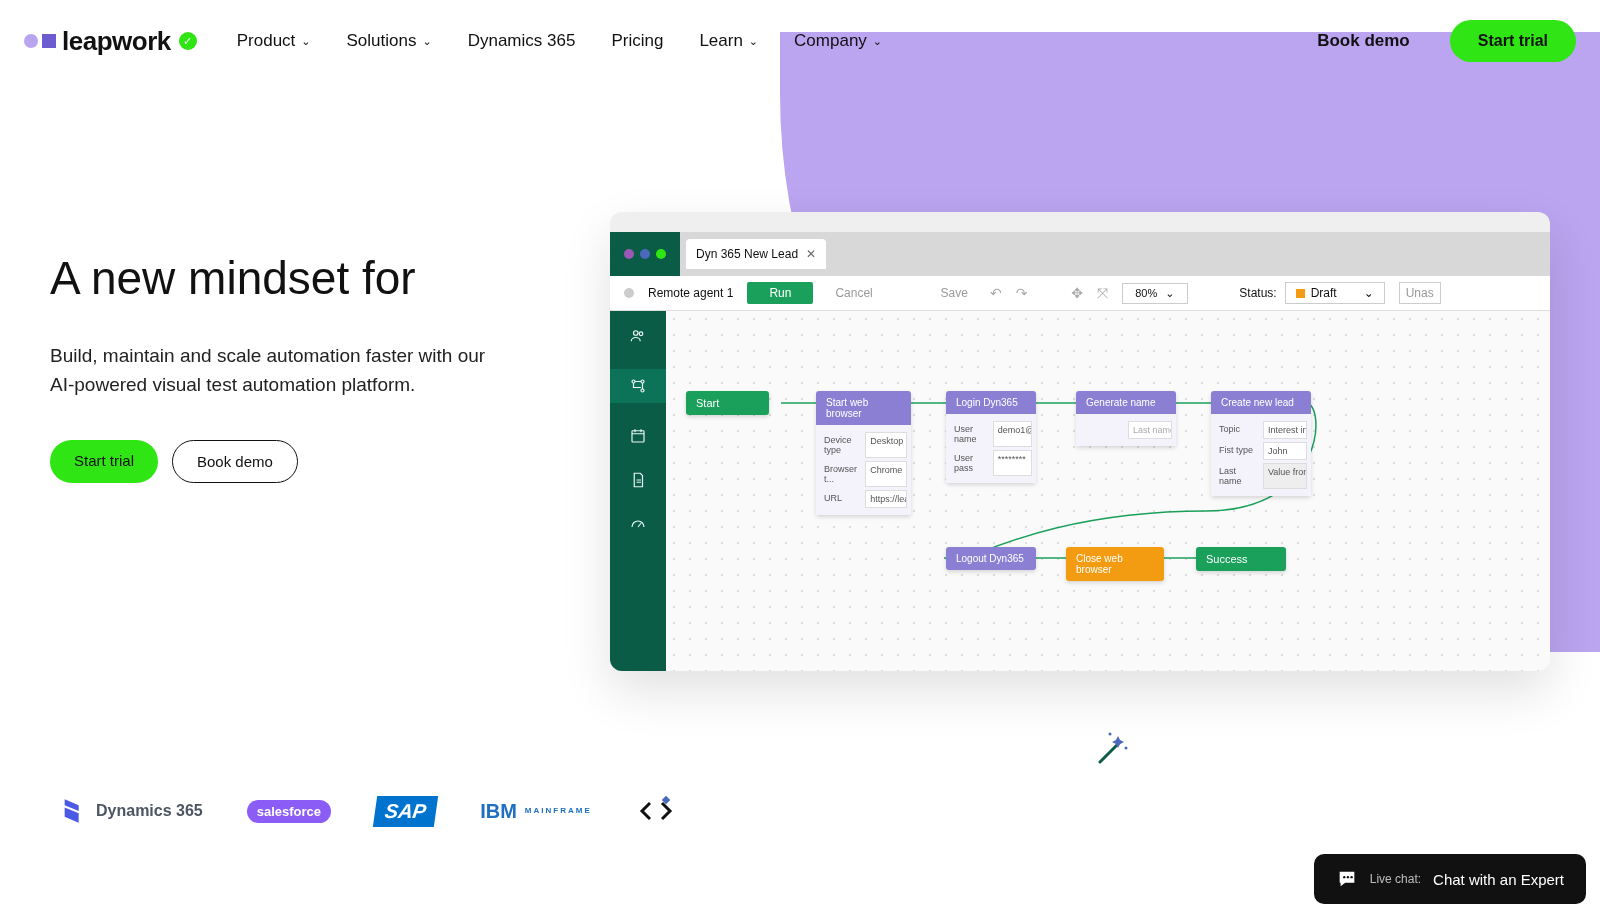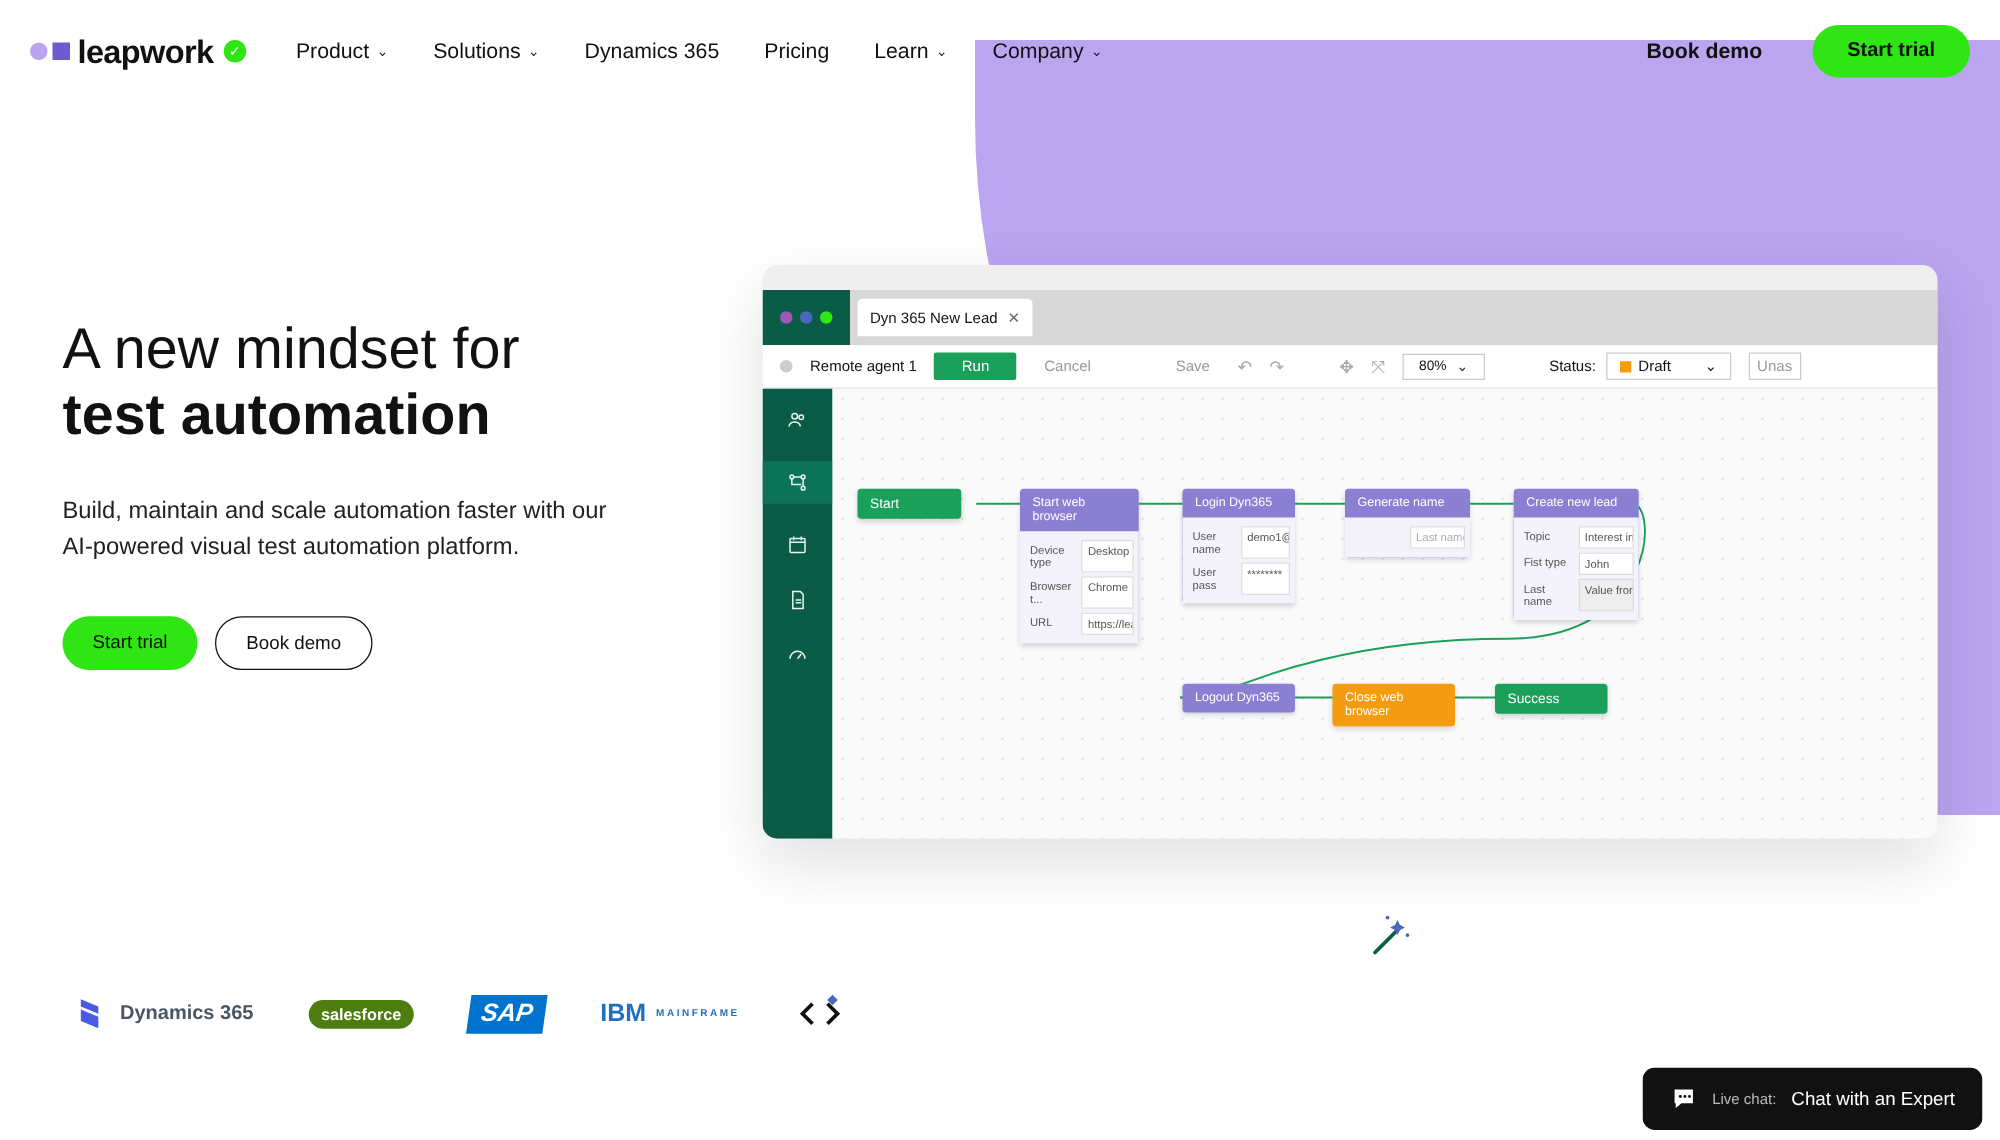--- a/index.html
+++ b/index.html
@@ -50,21 +50,21 @@
 .node { position:absolute; border-radius:3px; font-size:11px; color:#fff; box-shadow:0 2px 4px rgba(0,0,0,.15);}
 .node-hd { padding:6px 10px; font-weight:500;}
 .node-body { background:#f4f2fb; padding:4px;}
 .nrow { display:flex; gap:4px; margin:3px 0;justify-content:space-between;}
 .nlab { background:#f4f2fb; color:#555; font-size:9px; padding:3px 4px; width:48px;}
 .nval { background:#fff; border:1px solid #ddd; color:#555; font-size:9px; padding:3px 4px; width:48px; overflow:hidden; white-space:nowrap;}
 .n-green { background:#1aa05b;} .n-purple { background:#8b7fd4;} .n-orange{ background:#f39c12;}
 svg.wires { position:absolute; inset:0; width:100%; height:100%; pointer-events:none;}
 .logos { display:flex; align-items:center; gap:44px; padding:40px 60px 20px;}
 .logo-item { display:flex; align-items:center; gap:8px; font-weight:600; color:#333; font-size:16px;}
-.d365 { color:#4b5563;} .sf { background:#4d7c0f; color:#fff; padding:4px 10px; border-radius:16px; font-size:13px;} 
+.d365 { color:#4b5563;} .sf { background:#8b5cf6; color:#fff; padding:4px 10px; border-radius:16px; font-size:13px;} 
 .sap { background:#0073cf; color:#fff; padding:4px 10px; font-weight:800; font-style:italic; font-size:20px; transform:skewX(-8deg);}
 .ibm { color:#1f70c1; font-weight:800; font-size:20px; line-height:.7;}
 .ibm small{ font-size:8px; letter-spacing:2px; display:block;}
 .chat { position:fixed; bottom:8px; right:14px; background:#111; color:#fff; padding:14px 22px; border-radius:10px; display:flex; align-items:center; gap:12px; font-size:15px; cursor:pointer;}
 .wand { position:absolute; right:470px; bottom:-30px; font-size:36px;}
 .icon-svg { width:18px; height:18px; stroke:#e8f5f0; fill:none; stroke-width:1.6;}
 .tool-ic { color:#aaa; font-size:14px;}
 </style>
 </head>
 <body>
@@ -104,21 +104,20 @@
   <div class="btn-link">Book demo</div>
   <div class="btn-green">Start trial</div>
 </div>
 
 <div class="hero">
   <div class="lilac-blob"></div>
   <div class="hero-inner">
     <div class="hero-left">
       <h1 class="hero-title">
         <span>A new mindset for</span><br>
-        <b>test automation</b>
       </h1>
       <p class="hero-sub">Build, maintain and scale automation faster with our AI-powered visual test automation platform.</p>
       <div class="hero-ctas">
         <div class="btn-green-sm">Start trial</div>
         <div class="btn-outline">Book demo</div>
       </div>
     </div>
 
     <div class="app">
       <div class="app-chrome">

